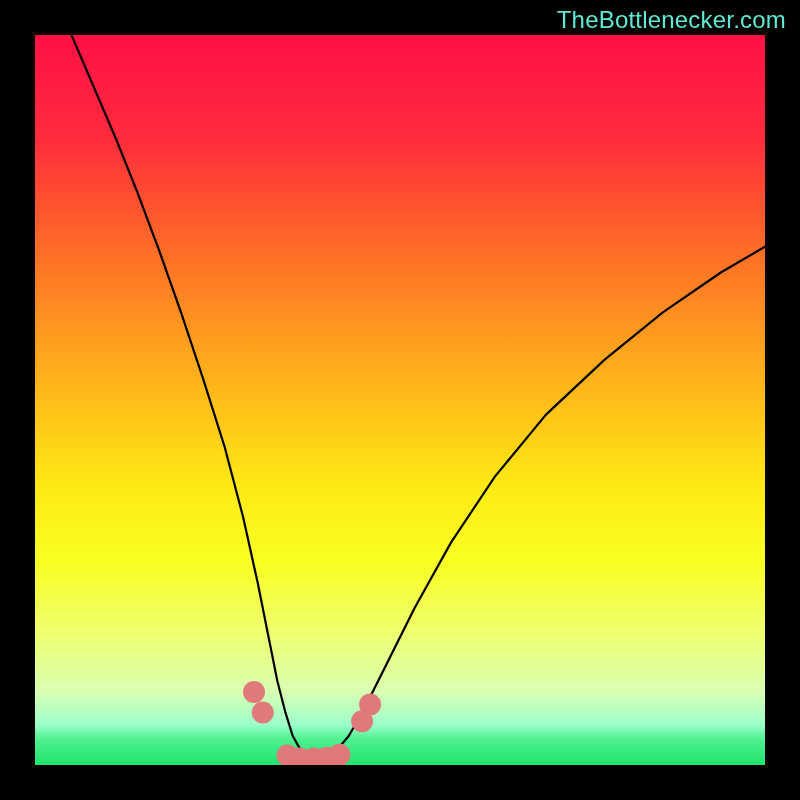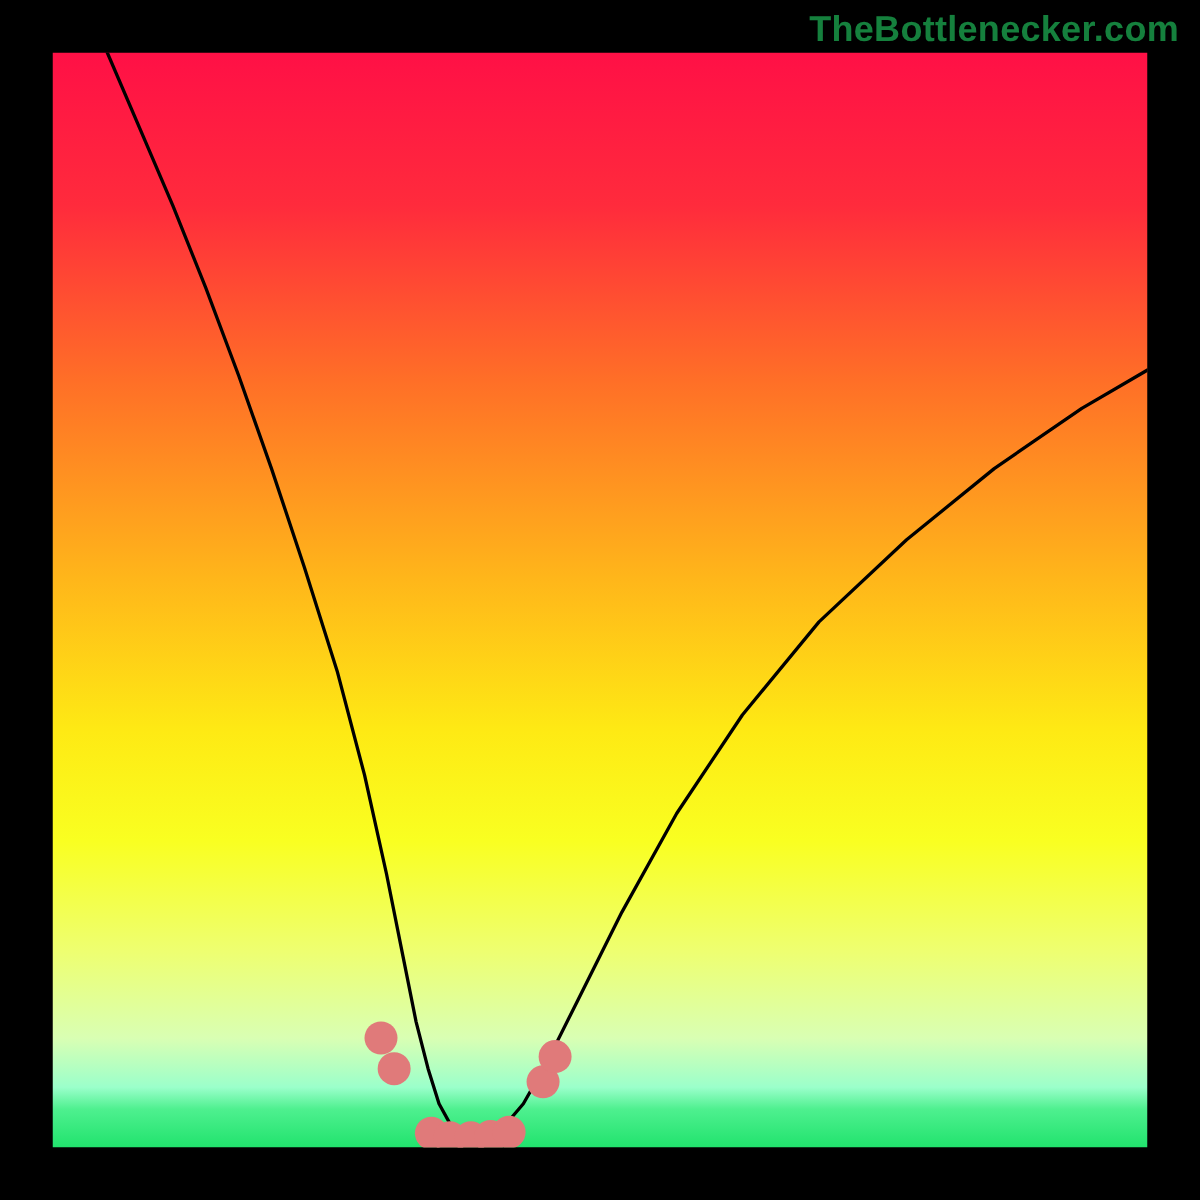--- a/index.html
+++ b/index.html
@@ -16,23 +16,23 @@
     left: 0;
     top: 0;
     width: 800px;
     height: 800px;
     background: #000;
   }
   .watermark {
     position: absolute;
     top: 6px;
     right: 14px;
-    color: #15803d;
+    color: #5eead4;
     font-size: 24px;
-    font-weight: 700;
+    font-weight: 400;
     letter-spacing: 0.2px;
     user-select: none;
   }
   .plot {
     position: absolute;
     left: 35px;
     top: 35px;
     width: 730px;
     height: 730px;
   }

